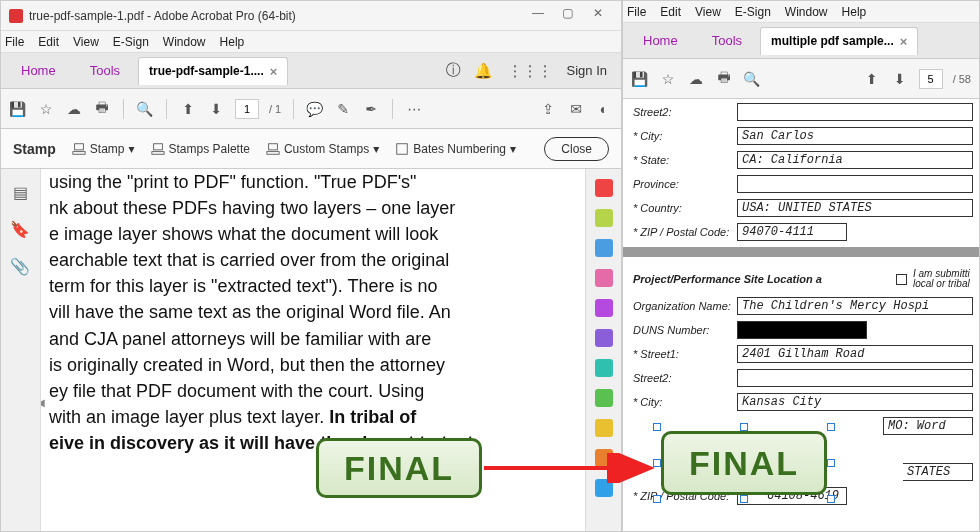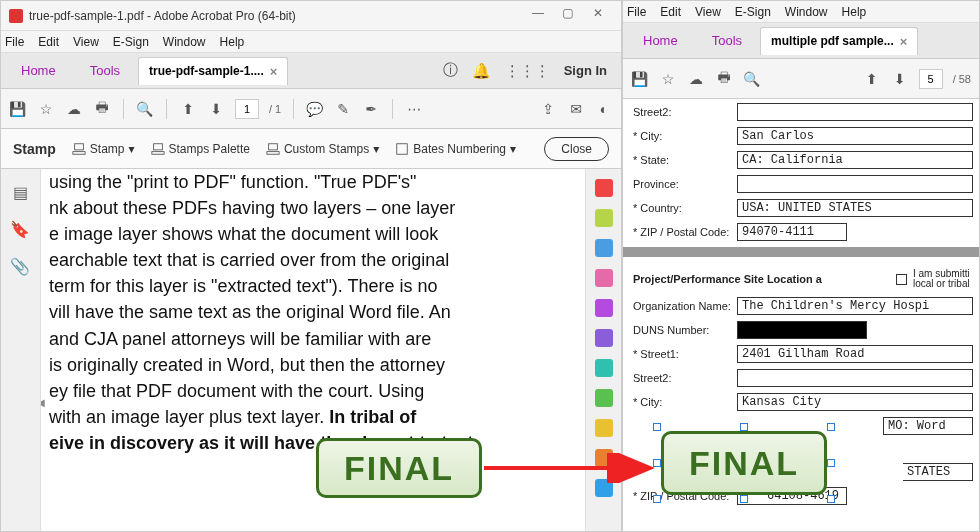--- a/index.html
+++ b/index.html
@@ -30,21 +30,21 @@
   .stamp-bar .item svg { width: 14px; height: 14px; }
   .stamp-bar .close-btn { margin-left: auto; border: 1.5px solid #333; border-radius: 14px; padding: 4px 16px; font-size: 12px; cursor: pointer; }
   .body-area { flex: 1; display: flex; overflow: hidden; position: relative; }
   .left-rail { width: 40px; background: #f0f0f0; border-right: 1px solid #ddd; display: flex; flex-direction: column; align-items: center; gap: 18px; padding-top: 14px; color: #666; font-size: 16px; }
   .doc-canvas { flex: 1; background: #fff; position: relative; overflow: hidden; padding: 0 8px; }
   .doc-text { font-family: Georgia, "Times New Roman", serif; font-size: 18px; line-height: 1.45; color: #111; }
   .doc-text strong { font-weight: bold; }
   .right-rail { width: 36px; background: #f0f0f0; border-left: 1px solid #ddd; display: flex; flex-direction: column; align-items: center; gap: 12px; padding-top: 10px; }
   .right-rail .ri { width: 18px; height: 18px; border-radius: 3px; }
   
-  .form-area { flex: 1; background: #fff; overflow: hidden; font-size: 11px; color: #222; padding: 4px 6px 0 10px; }
+  .form-area { flex: 1; background: #fff; overflow: hidden; font-size: 11px; color: #222; padding: 4px 6px 0 10px; font-style: italic; }
   .frow { display: flex; align-items: center; margin-bottom: 6px; }
   .flabel { width: 104px; text-align: left; font-size: 11px; }
   .finput { flex: 1; height: 18px; border: 1px solid #333; font-family: "Courier New", monospace; font-size: 12px; padding: 0 4px; display: flex; align-items: center; overflow: hidden; white-space: nowrap; }
   .blackbox { background: #000; }
   .form-section-hr { height: 10px; background: #9a9a9a; margin: 6px -6px 12px -10px; }
   .section-title { font-weight: bold; font-size: 11px; display: flex; align-items: center; gap: 6px; margin-bottom: 8px; }
   .section-title .chk { width: 11px; height: 11px; border: 1px solid #333; margin-left: auto; }
   .section-title .chklabel { font-weight: normal; font-size: 10px; line-height: 1; width: 60px; }
   
   .stamp { position: absolute; border: 3px solid #3a6f1f; border-radius: 10px; background: linear-gradient(#eef5e6, #d7e8c7); font-family: Arial, sans-serif; font-weight: 900; color: #3a6f1f; display: flex; align-items: center; justify-content: center; letter-spacing: 2px; }
@@ -80,21 +80,21 @@
     <div class="bigtab">Tools</div>
     <div class="doc-tab">
       <span>true-pdf-sample-1....</span>
       <span class="x">×</span>
     </div>
     <div class="tab-spacer"></div>
     <div class="right-icons">
       <span>ⓘ</span>
       <span>🔔</span>
       <span>⋮⋮⋮</span>
-      <span style="font-size:13px;font-weight:700;color:#333;">Sign In</span>
+      <span style="font-size:13px;font-weight:400;color:#333;">Sign In</span>
     </div>
   </div>
   <div class="toolbar">
     <span class="tbicon">💾</span>
     <span class="tbicon">☆</span>
     <span class="tbicon">☁</span>
     <span class="tbicon">🖶</span>
     <span class="sep"></span>
     <span class="tbicon">🔍</span>
     <span class="sep"></span>

